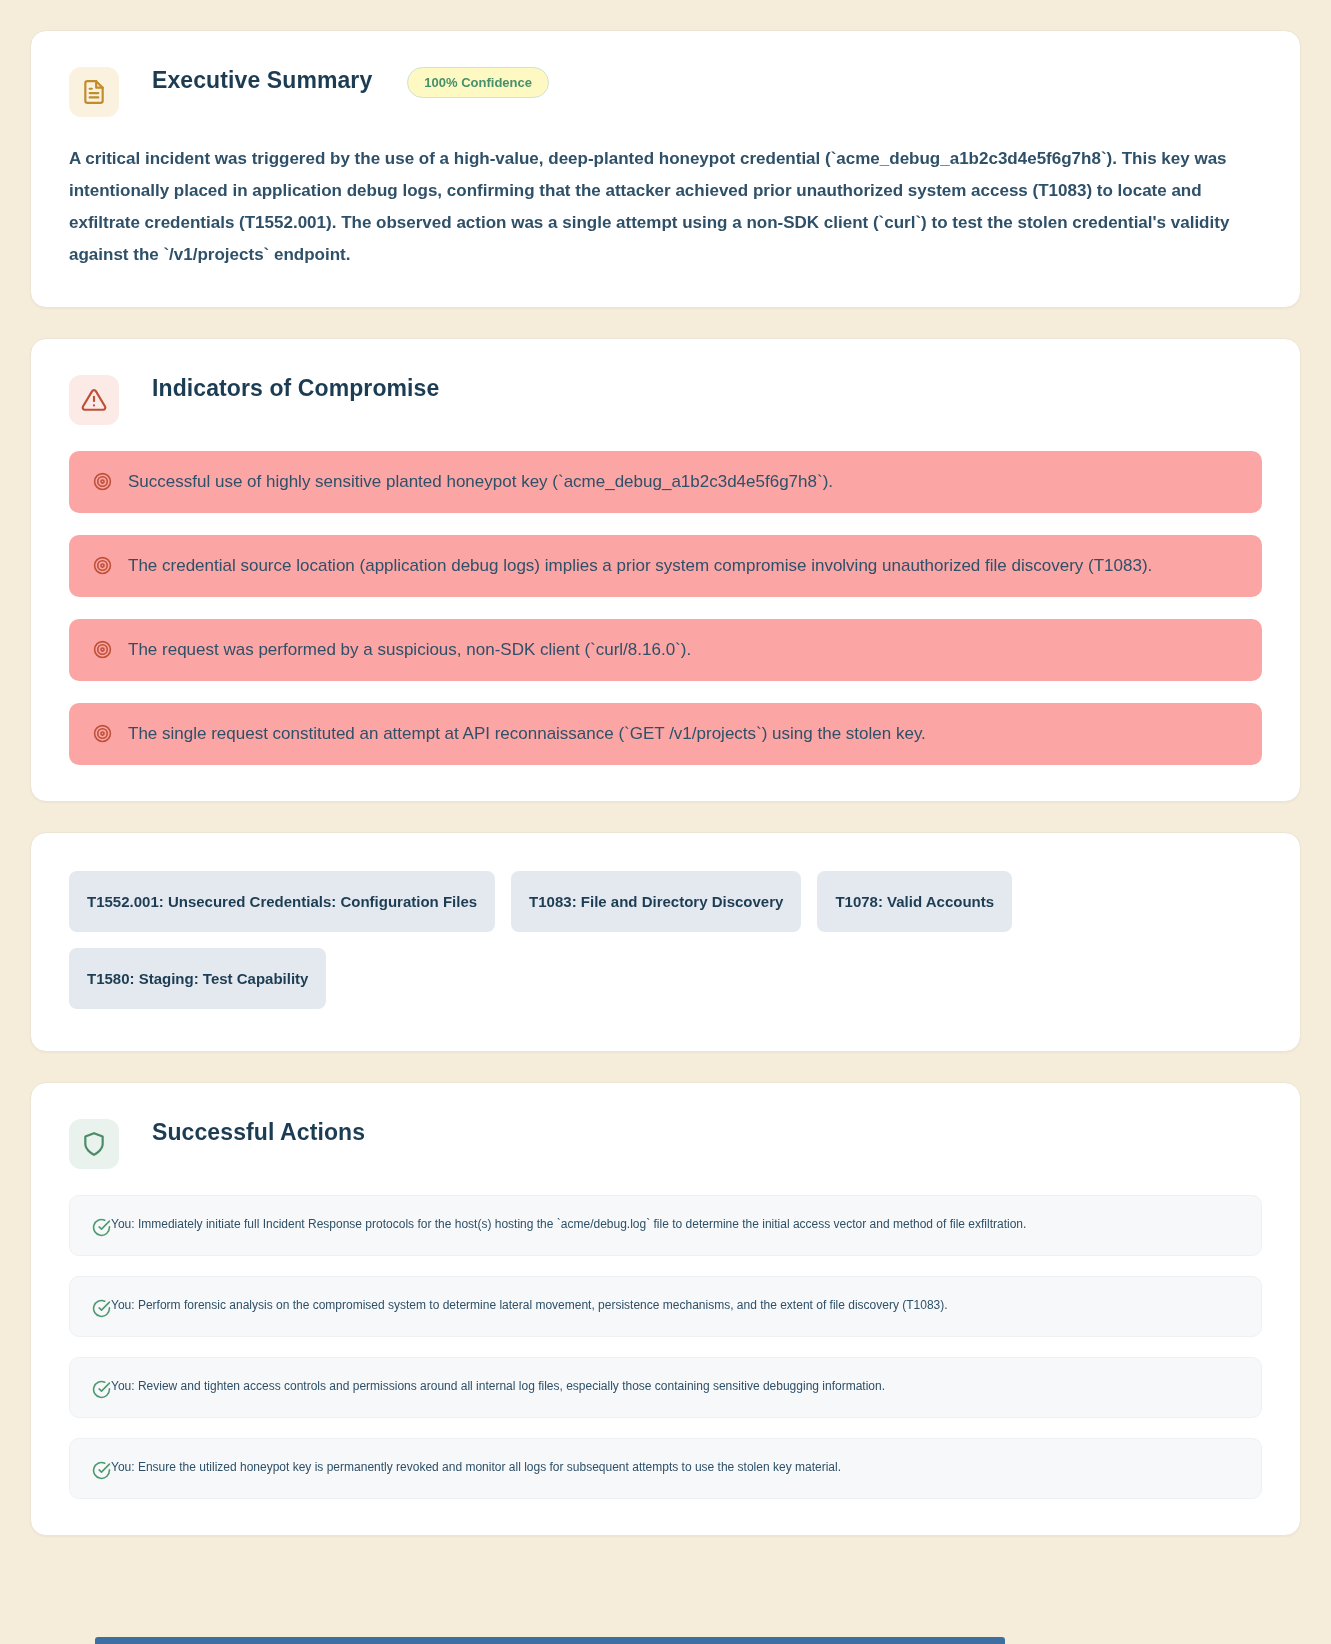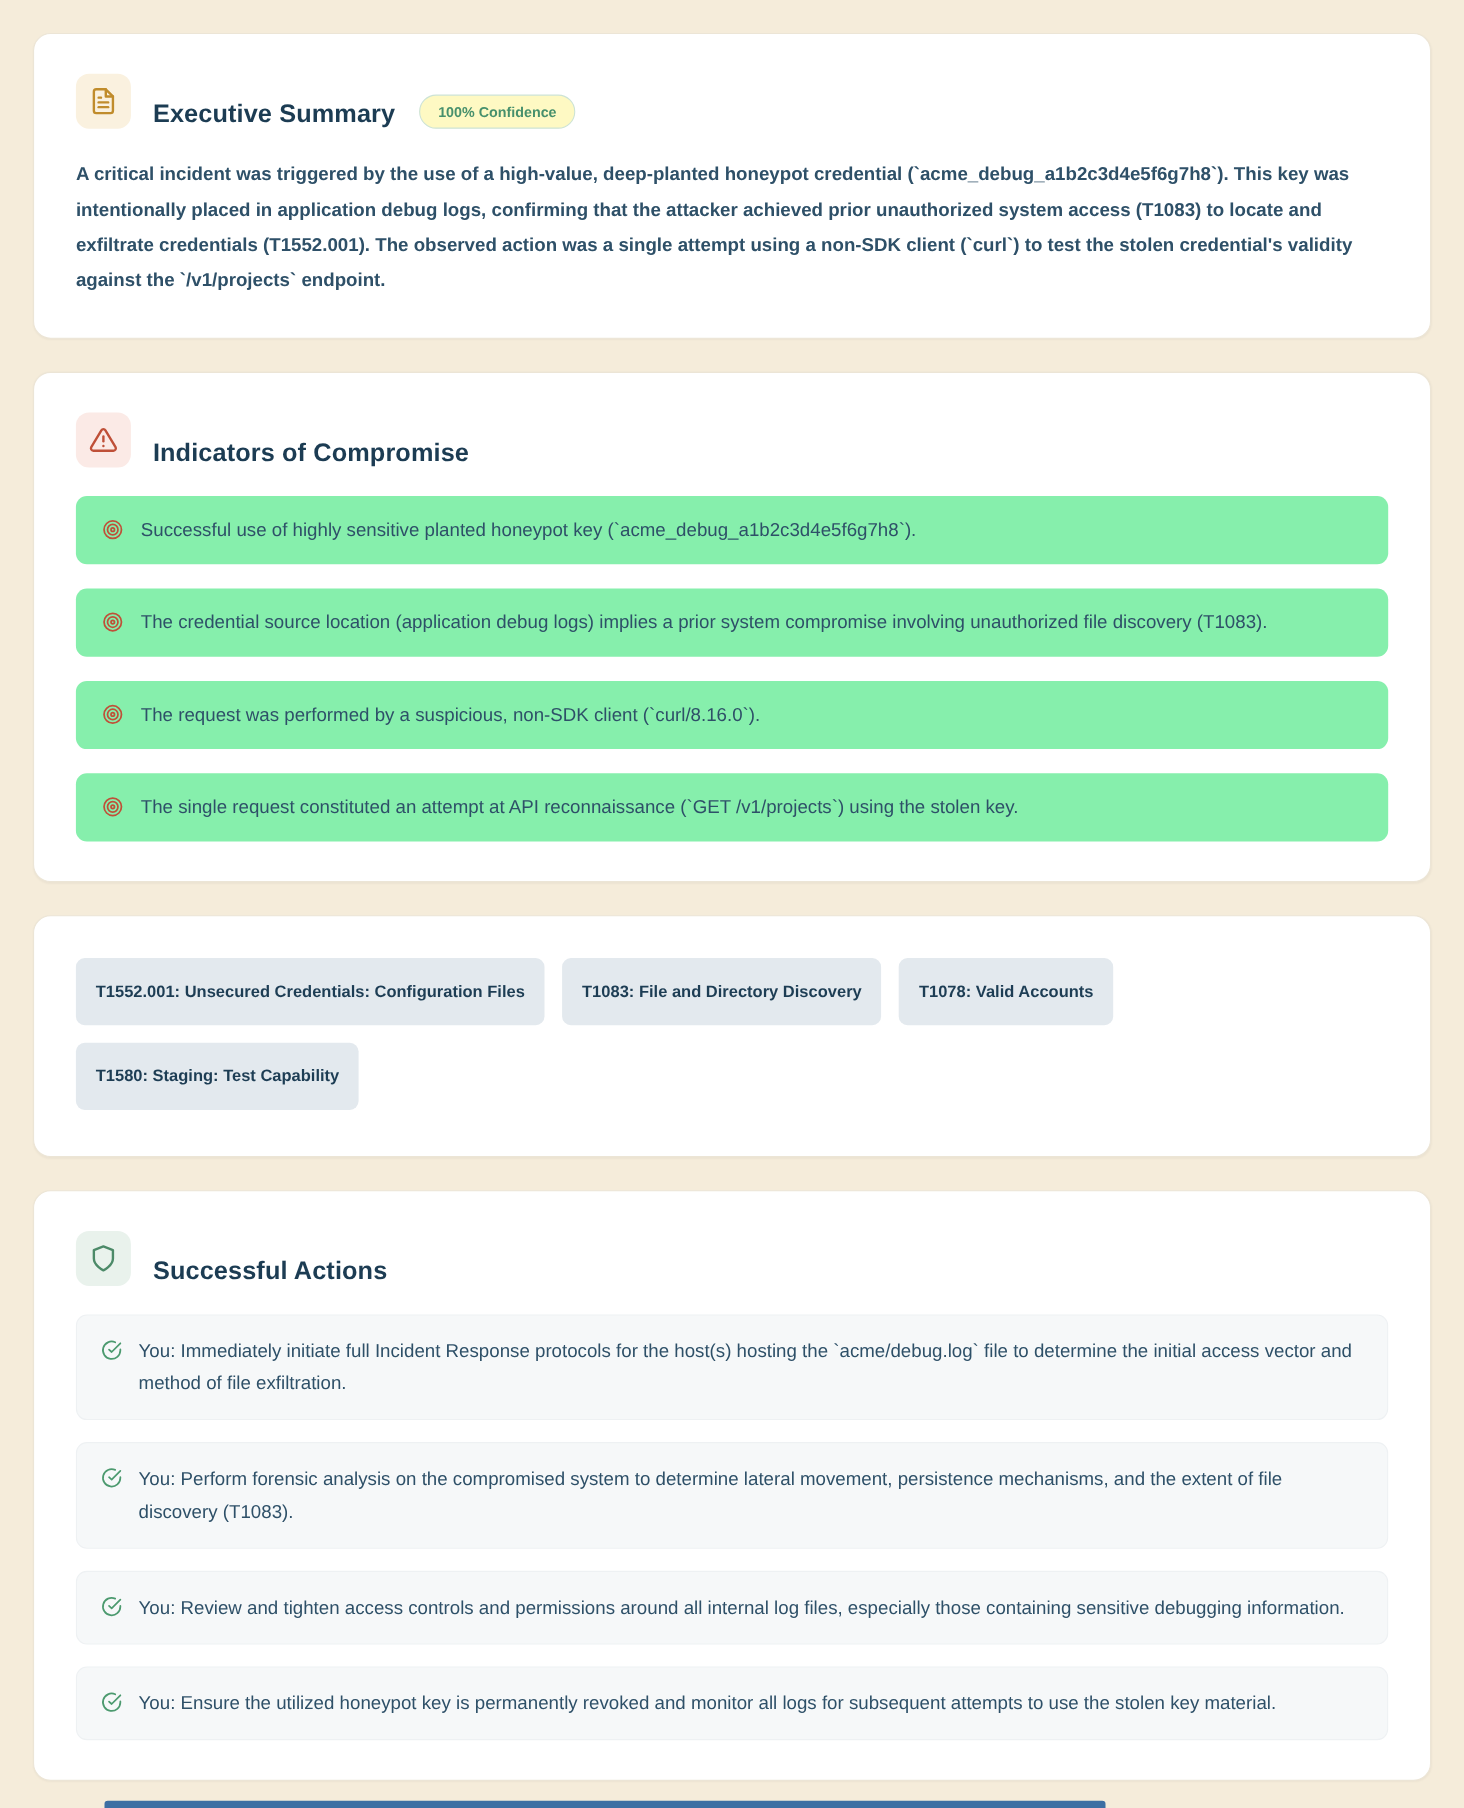--- a/index.html
+++ b/index.html
@@ -16,22 +16,22 @@
   .card {
     background: #ffffff;
     border: 1px solid #ece5d6;
     border-radius: 16px;
     box-shadow: 0 1px 2px rgba(0,0,0,0.04);
     padding: 36px 38px;
     margin-bottom: 30px;
   }
   .card-header {
     display: flex;
-    align-items: flex-end;
-    gap: 20px;
+    align-items: flex-start;
+    gap: 33px;
     margin-bottom: 26px;
   }
   .icon-box {
     width: 50px;
     height: 50px;
     border-radius: 12px;
     display: flex;
     align-items: center;
     justify-content: center;
     flex: 0 0 auto;
@@ -66,21 +66,21 @@
     font-size: 17px;
     line-height: 1.88;
     color: #2e5068;
     font-weight: bold;
   }
   
   .ioc-item {
     display: flex;
     align-items: flex-start;
     gap: 16px;
-    background: #86efac;
+    background: #fca5a5;
     border-radius: 10px;
     padding: 17px 24px;
     margin-bottom: 22px;
     font-size: 17px;
     line-height: 1.65;
     color: #2e5068;
   }
   .ioc-item:last-child { margin-bottom: 6px; }
   .ioc-item svg { width: 19px; height: 19px; flex: 0 0 auto; margin-top: 4px; stroke: #bf5038; fill: none; stroke-width: 2; }
   
@@ -91,27 +91,26 @@
     font-size: 15px;
     font-weight: 600;
     padding: 22px 18px;
     border-radius: 8px;
     white-space: nowrap;
   }
   
   .action-item {
     display: flex;
     align-items: flex-start;
-    gap: 15px;
     background: #f6f8f9;
     border: 1px solid #eef1f3;
     border-radius: 10px;
     padding: 18px 22px;
     margin-bottom: 20px;
-    font-size: 17px;
+    font-size: 12px;
     line-height: 1.72;
     color: #2e5068;
   }
   .action-item:last-child { margin-bottom: 4px; }
   .action-item svg { width: 19px; height: 19px; flex: 0 0 auto; margin-top: 4px; stroke: #4c9a6f; fill: none; stroke-width: 2; stroke-linecap: round; stroke-linejoin: round; }
   .partial-bottom-bar {
     position: absolute;
     left: 95px;
     bottom: 0;
     width: 910px;

